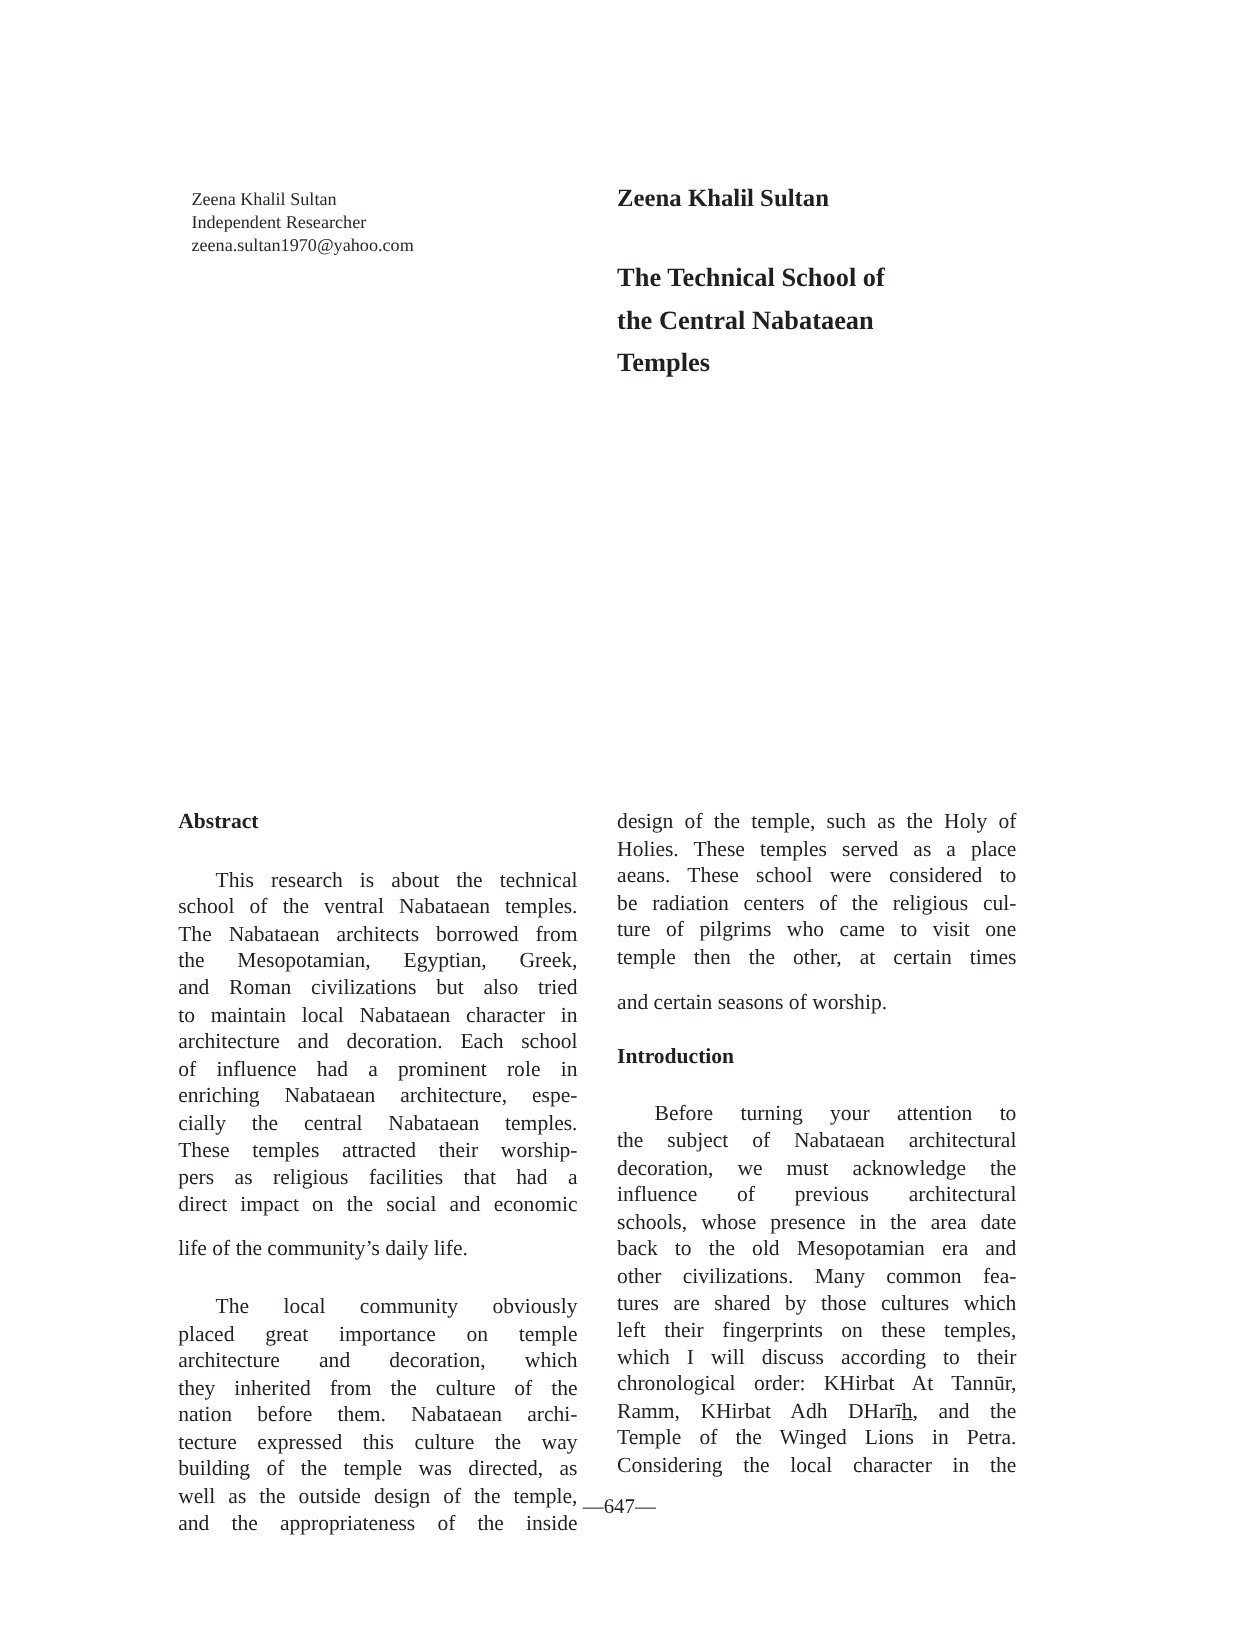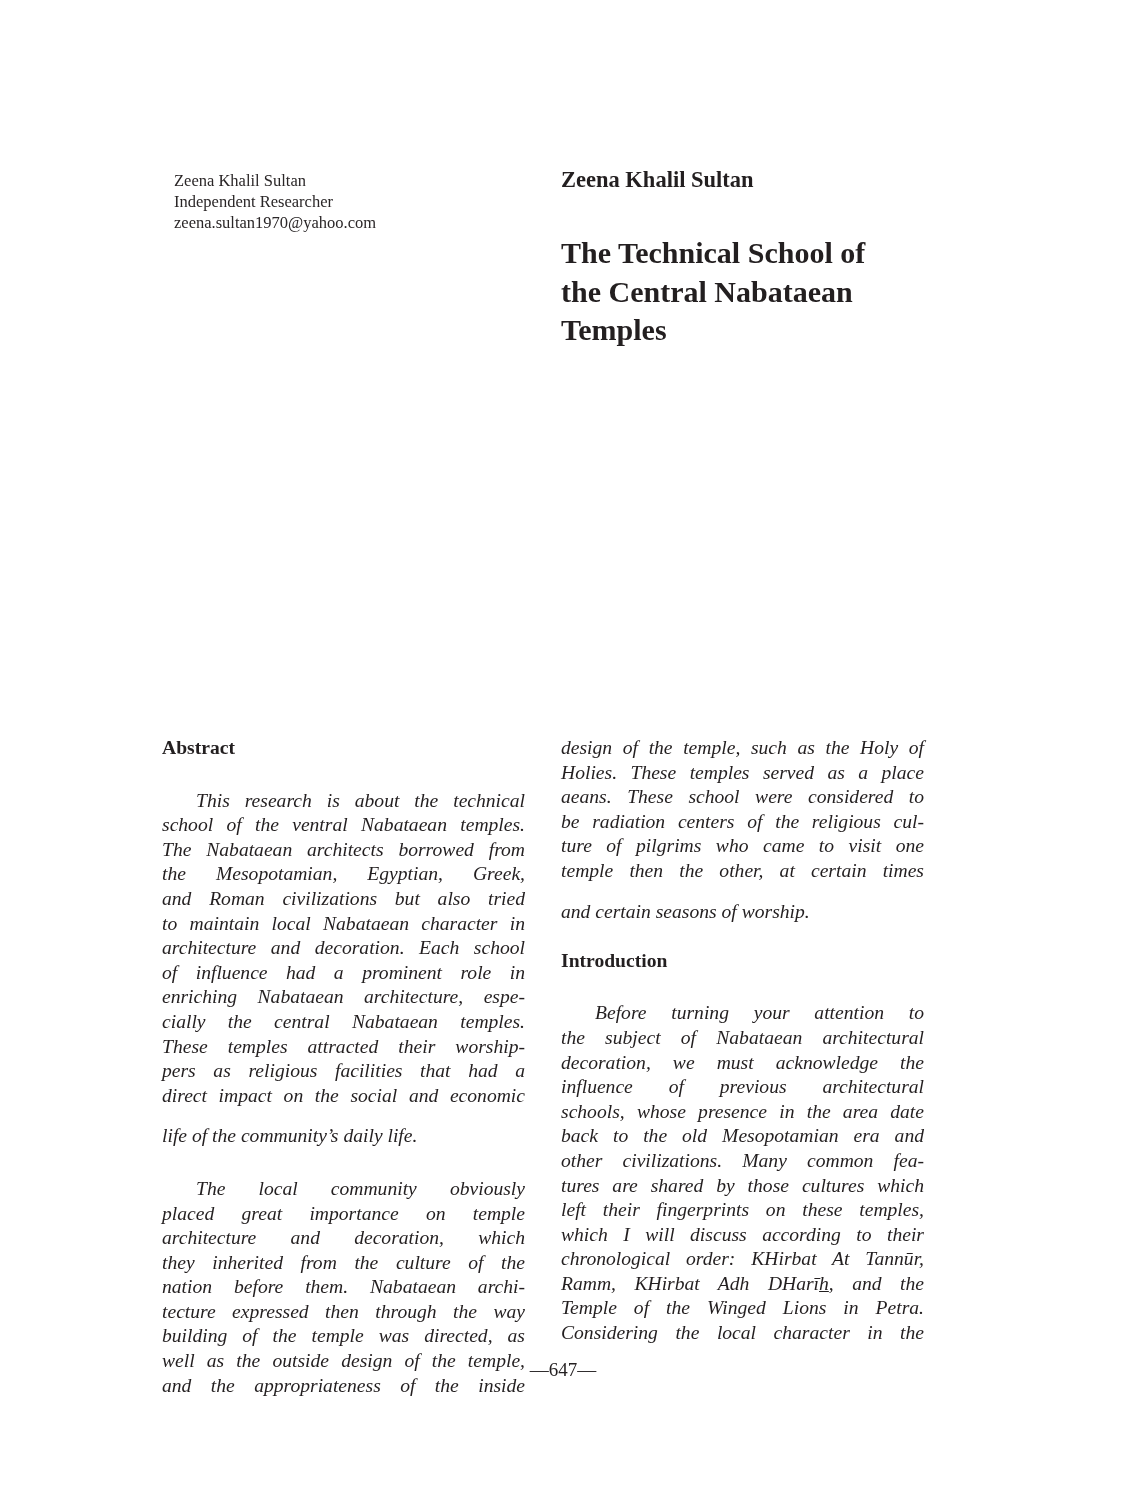--- a/index.html
+++ b/index.html
@@ -32,21 +32,21 @@
       font-size: 22.5px;
       font-weight: bold;
       line-height: 28px;
       white-space: nowrap;
     }
     .title {
       position: absolute;
       left: 561px;
       top: 234px;
       width: 420px;
-      font-size: 30px;
+      font-size: 24px;
       font-weight: bold;
       line-height: 38.5px;
       margin: 0;
     }
     .title div { white-space: nowrap; }
 
     .col {
       position: absolute;
       top: 736px;
       width: 363px;
@@ -62,21 +62,20 @@
       height: 24.6px;
       white-space: nowrap;
     }
     .ln {
       display: block;
       height: 24.6px;
       text-align: justify;
       text-align-last: justify;
       white-space: nowrap;
       overflow: visible;
-      font-style: italic;
     }
     .ln.last {
       text-align-last: left;
       margin-top: 16px;
     }
     .ln.indent {
       padding-left: 34px;
       margin-top: 28px;
     }
     .gap {
@@ -127,21 +126,21 @@
     <span class="ln">pers as religious facilities that had a</span>
     <span class="ln">direct impact on the social and economic</span>
     <span class="ln last">life of the community’s daily life.</span>
   </div>
   <div>
     <span class="ln indent">The local community obviously</span>
     <span class="ln">placed great importance on temple</span>
     <span class="ln">architecture and decoration, which</span>
     <span class="ln">they inherited from the culture of the</span>
     <span class="ln">nation before them. Nabataean archi-</span>
-    <span class="ln">tecture expressed then through the way</span>
+    <span class="ln">tecture expressed this culture the way</span>
     <span class="ln">building of the temple was directed, as</span>
     <span class="ln">well as the outside design of the temple,</span>
     <span class="ln">and the appropriateness of the inside</span>
   </div>
 </div>
 
 <div class="col col-right">
   <div>
     <span class="ln">design of the temple, such as the Holy of</span>
     <span class="ln">Holies. These temples served as a place</span>

